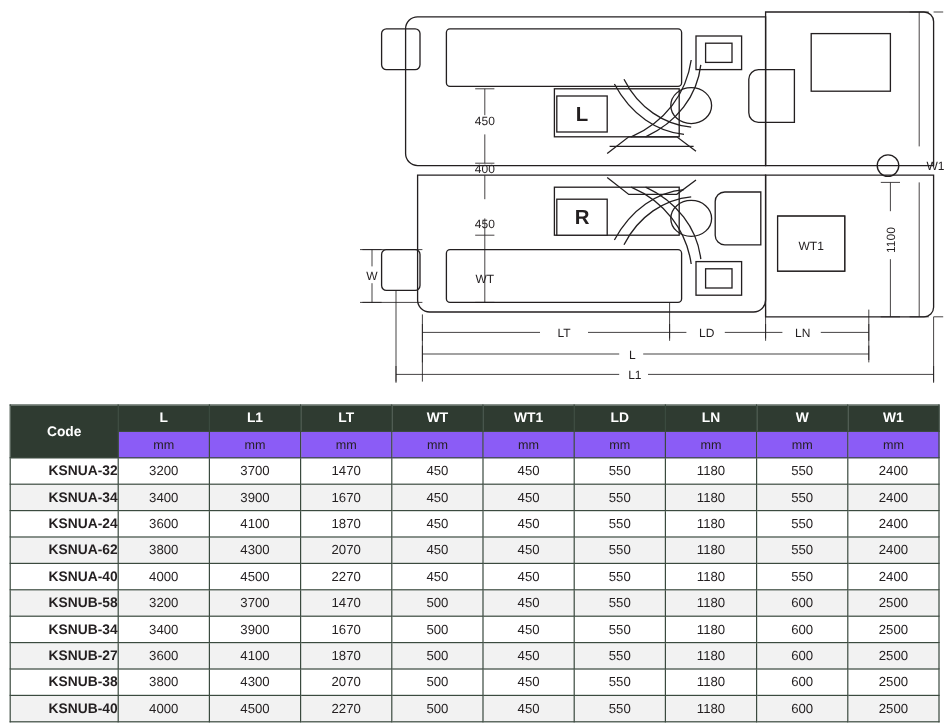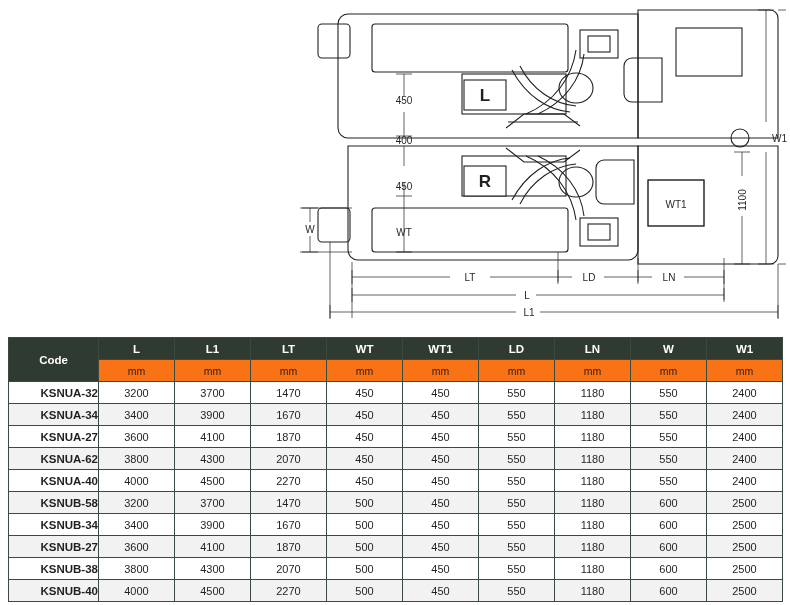--- a/index.html
+++ b/index.html
@@ -60,21 +60,21 @@
     padding: 0;
     color: #231f20;
   }
   table.spec thead th {
     background: #2f3b31;
     color: #ffffff;
     font-weight: bold;
     font-size: 11.5px;
   }
   table.spec thead th.unit {
-    background: #f97316;
+    background: #8b5cf6;
     color: #231f20;
     font-weight: normal;
     font-size: 10.5px;
   }
   table.spec td.code {
     font-weight: bold;
     text-align: right;
     padding-left: 9px;
     font-size: 11.5px;
   }
@@ -288,21 +288,21 @@
           <td>3900</td>
           <td>1670</td>
           <td>450</td>
           <td>450</td>
           <td>550</td>
           <td>1180</td>
           <td>550</td>
           <td>2400</td>
         </tr>
         <tr>
-          <td class="code">KSNUA-27</td>
+          <td class="code">KSNUA-24</td>
           <td>3600</td>
           <td>4100</td>
           <td>1870</td>
           <td>450</td>
           <td>450</td>
           <td>550</td>
           <td>1180</td>
           <td>550</td>
           <td>2400</td>
         </tr>

